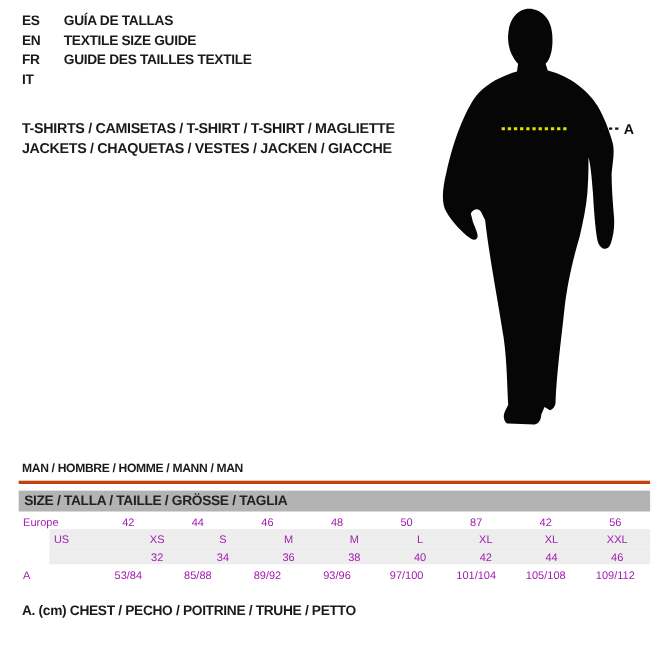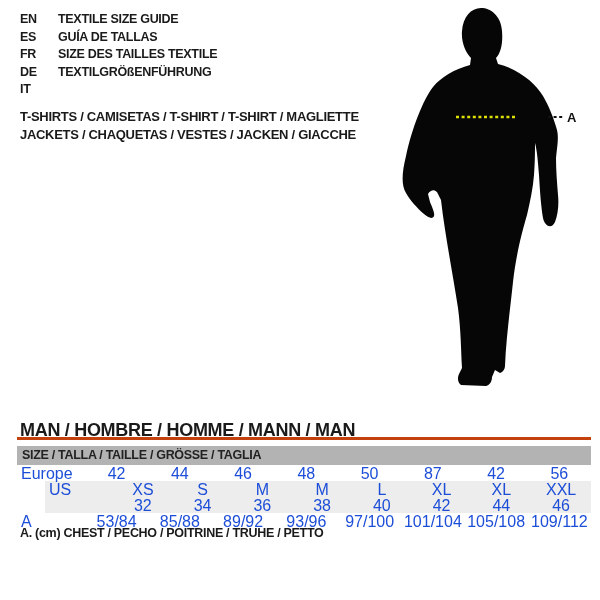--- a/index.html
+++ b/index.html
@@ -55,21 +55,21 @@
     font-family: "Liberation Sans", sans-serif;
     font-weight: bold;
     font-size: 13px;
   }
 
   
   .man-title {
     position: absolute;
     left: 20px;
     top: 420px;
-    font-size: 18px;
+    font-size: 11px;
     font-weight: bold;
     letter-spacing: -0.3px;
     white-space: nowrap;
   }
 
   
   .size-table {
     position: absolute;
     left: 17px;
     top: 437px;
@@ -84,68 +84,64 @@
     font-size: 12.5px;
     font-weight: bold;
     letter-spacing: -0.3px;
     padding-left: 5px;
     color: #222;
     white-space: nowrap;
   }
   .trow {
     display: flex;
     height: 16px;
-    align-items: flex-start;
-    font-size: 16px;
-    color: #1d4ed8;
+    align-items: flex-end;
+    font-size: 10px;
+    color: #a21caf;
   }
   .trow.stripe { background: var(--stripe-bg, #ededed); margin-left: 28px; }
   .tlabel {
     width: 68px;
     padding-left: 4px;
     text-align: left;
     flex: 0 0 auto;
   }
   .tcell {
     flex: 1 1 0;
     text-align: center;
   }
 
   
   .footnote {
     position: absolute;
     left: 20px;
-    top: 526px;
+    top: 548px;
     font-size: 12.5px;
     font-weight: bold;
     letter-spacing: -0.3px;
     white-space: nowrap;
   }
 </style>
 </head>
 <body>
 
 <div class="canvas">
 
   <div class="lang-block">
     <div class="lang-row">
+      <span class="lang-code">ES</span>
+      <span>GUÍA DE TALLAS</span>
+    </div>
+    <div class="lang-row">
       <span class="lang-code">EN</span>
       <span>TEXTILE SIZE GUIDE</span>
     </div>
     <div class="lang-row">
-      <span class="lang-code">ES</span>
-      <span>GUÍA DE TALLAS</span>
-    </div>
-    <div class="lang-row">
       <span class="lang-code">FR</span>
-      <span>SIZE DES TAILLES TEXTILE</span>
-    </div>
-    <div class="lang-row">
-      <span class="lang-code">DE</span>
-      <span>TEXTILGRÖßENFÜHRUNG</span>
+      <span>GUIDE DES TAILLES TEXTILE</span>
     </div>
     <div class="lang-row">
       <span class="lang-code">IT</span>
     </div>
   </div>
 
   <div class="cat-block">
     <div>T-SHIRTS / CAMISETAS / T-SHIRT / T-SHIRT / MAGLIETTE</div>
     <div>JACKETS / CHAQUETAS / VESTES / JACKEN / GIACCHE</div>
   </div>

